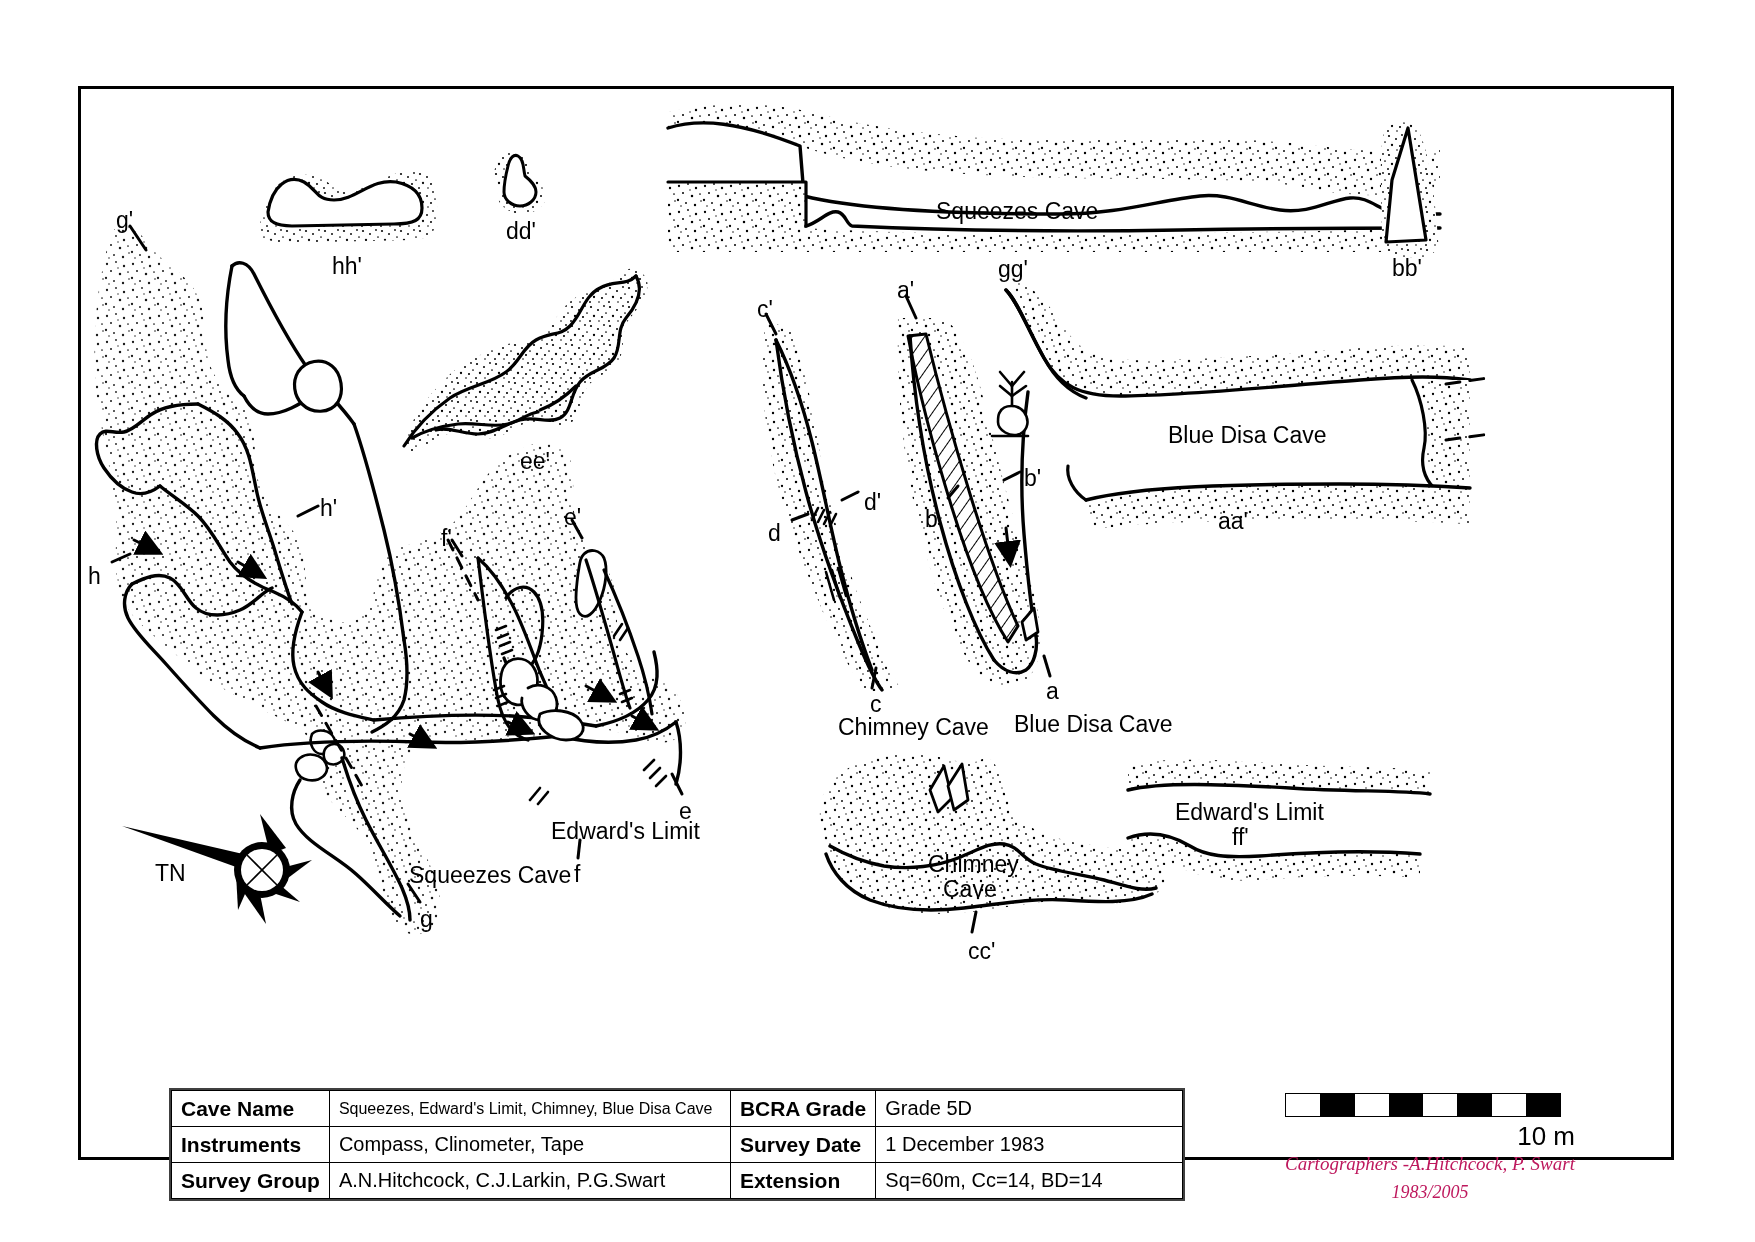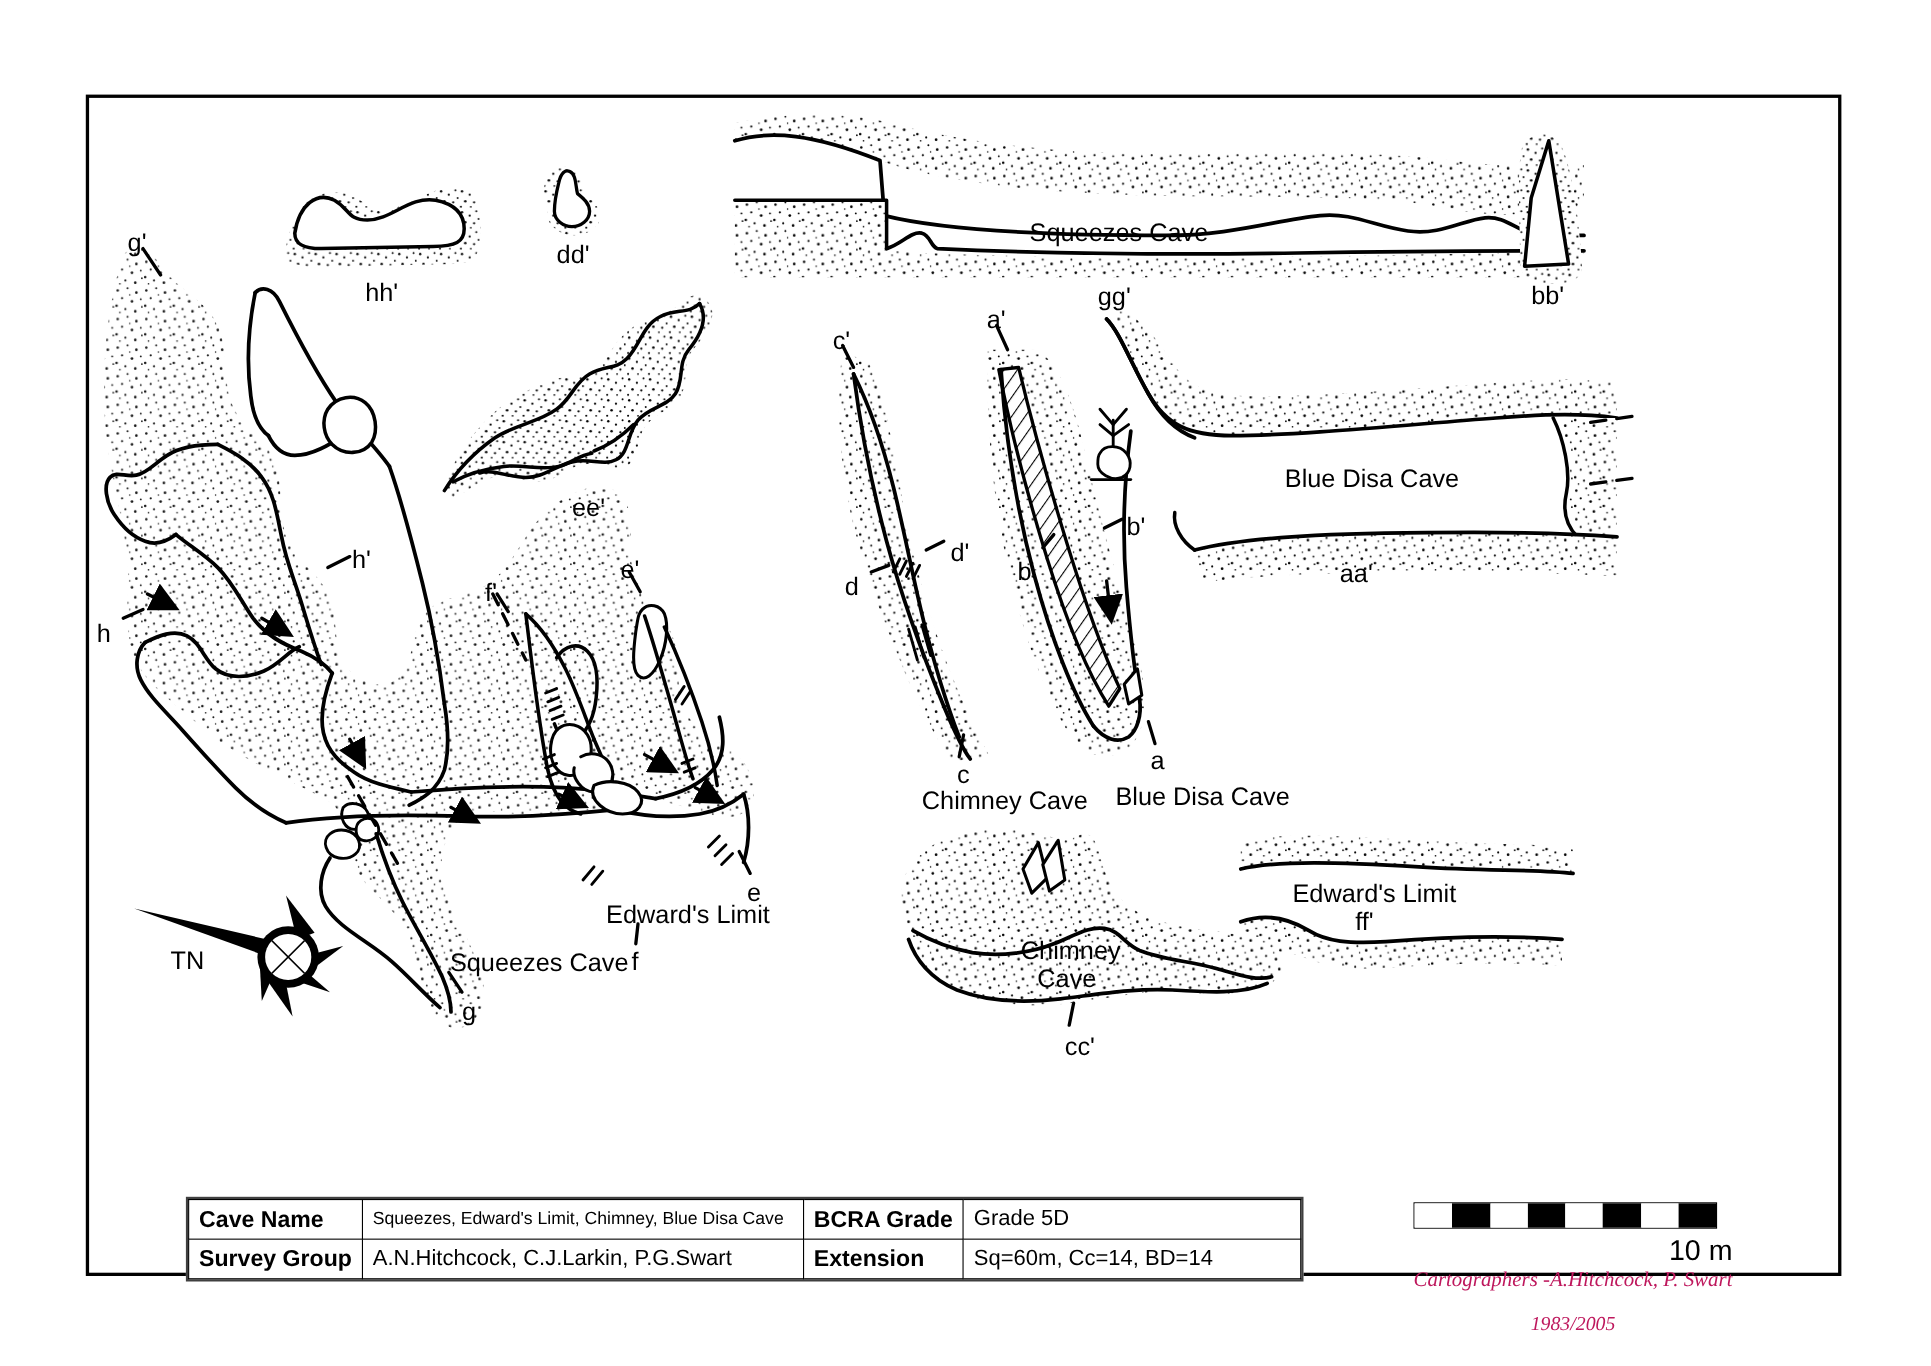--- a/index.html
+++ b/index.html
@@ -65,21 +65,21 @@
     text-align:right;font-size:26px;margin-top:4px;color:#000;
     font-family:"Liberation Sans",sans-serif;
   }
   .carto{
     text-align:center;color:#be185d;
     font-family:"Liberation Serif",serif;
     font-style:italic;
     font-size:19px;
     margin-top:1px;
   }
-  .carto2{font-size:18px;margin-top:18px;}
+  .carto2{font-size:18px;margin-top:7px;}
 </style>
 </head>
 <body>
 
 <div id="page">
 
   <div id="sheet"></div>
 
   <svg class="svgwrap" viewBox="0 0 1755 1242">
     <defs>
@@ -479,20 +479,26 @@
   <div id="titleblock">
     <table>
       <tbody id="tb-body">
           <tr>
             <td class="hd">Cave Name</td>
             <td class="small" style="min-width: 382px;">Squeezes, Edward's Limit, Chimney, Blue Disa Cave</td>
             <td class="hd">BCRA Grade</td>
             <td style="min-width: 288px;">Grade 5D</td>
           </tr>
           <tr>
+            <td class="hd">Instruments</td>
+            <td class="" style="min-width: 382px;">Compass, Clinometer, Tape</td>
+            <td class="hd">Survey Date</td>
+            <td style="min-width: 288px;">1 December 1983</td>
+          </tr>
+          <tr>
             <td class="hd">Survey Group</td>
             <td class="" style="min-width: 382px;">A.N.Hitchcock, C.J.Larkin, P.G.Swart</td>
             <td class="hd">Extension</td>
             <td style="min-width: 288px;">Sq=60m, Cc=14, BD=14</td>
           </tr>
         </tbody>
     </table>
   </div>
 
   <div id="scalewrap">

